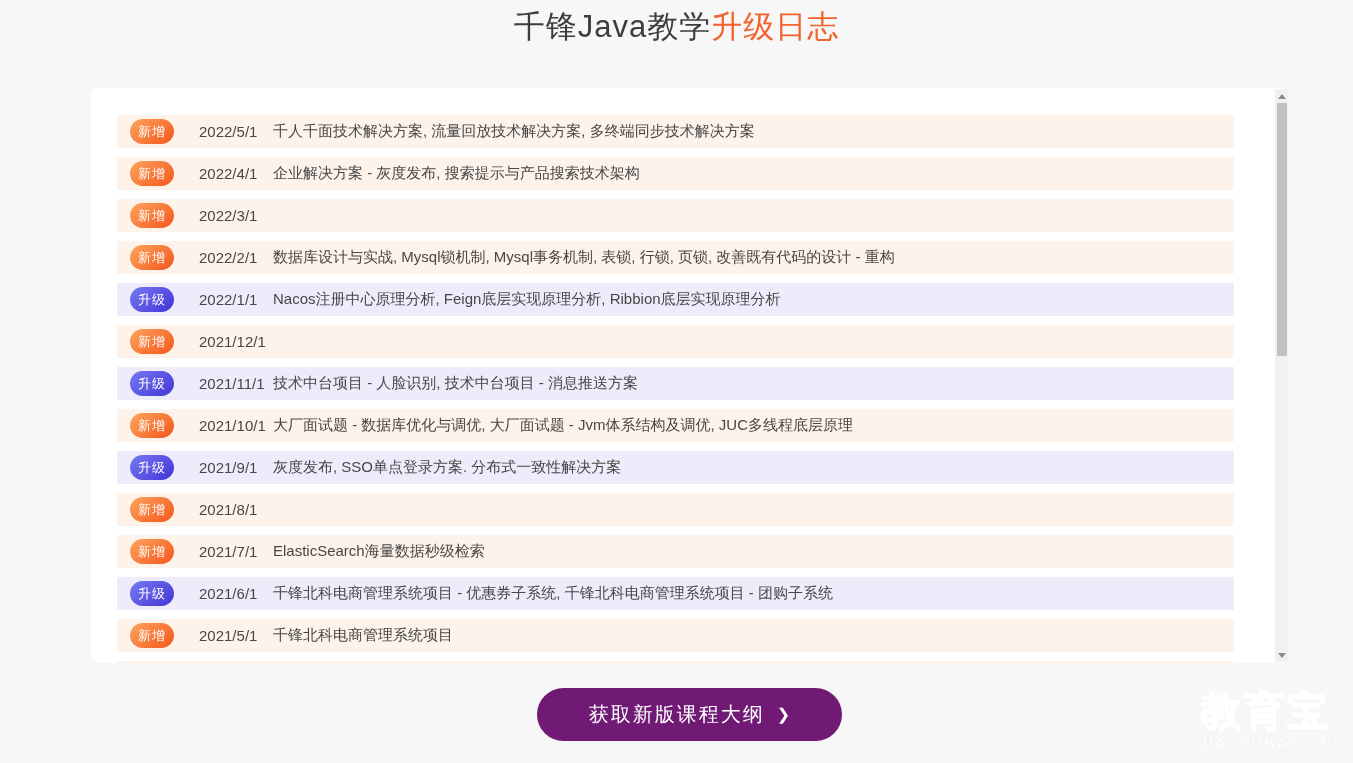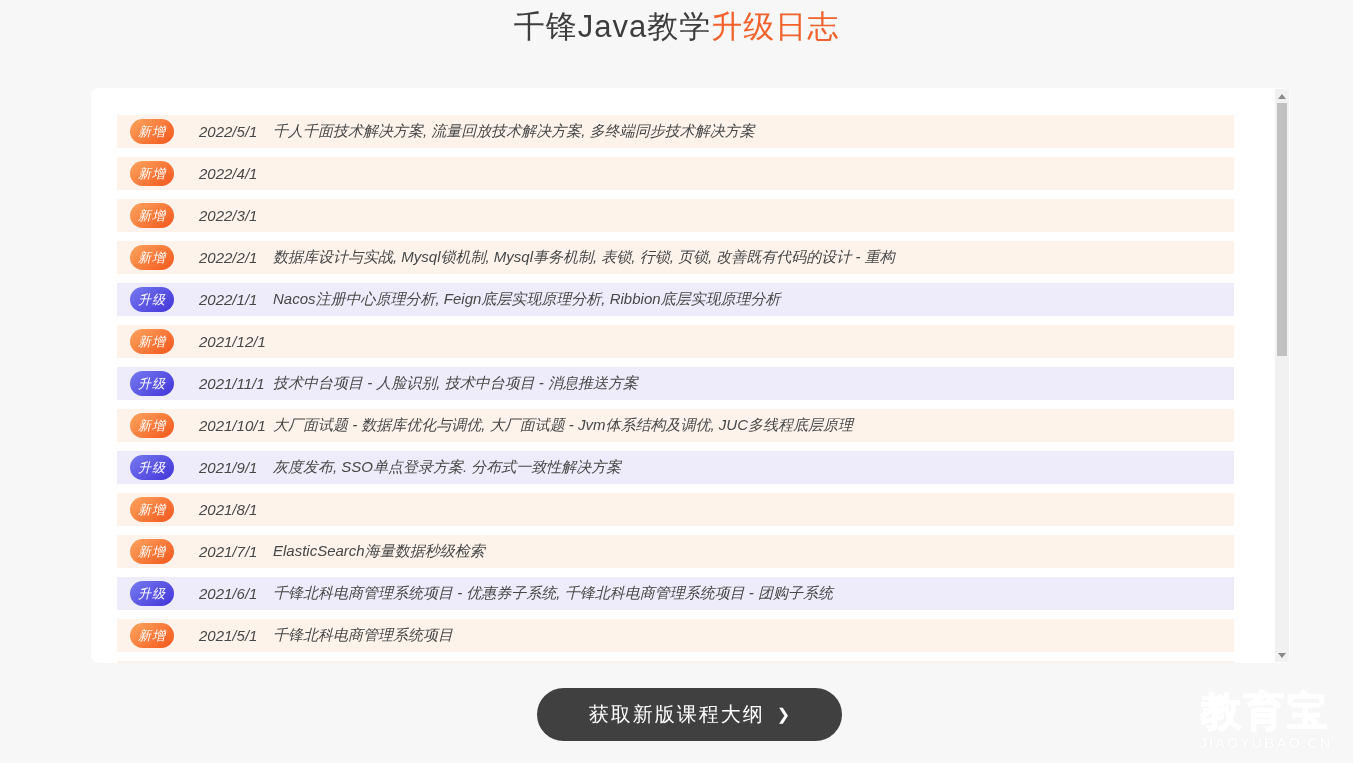--- a/index.html
+++ b/index.html
@@ -30,21 +30,20 @@
     width: 1199px; height: 575px;
     background: #ffffff;
     border-radius: 8px;
     overflow: hidden;
   }
   .list {
     position: absolute;
     left: 0; top: 0; right: 15px; bottom: 0;
     padding: 27px 41px 0 26px;
     overflow: hidden;
-    font-style: italic;
   }
   .row {
     height: 33px;
     margin-bottom: 9px;
     display: flex;
     align-items: center;
     white-space: nowrap;
     overflow: hidden;
   }
   .row.partial { height: 6px; margin-bottom: 0; }
@@ -106,21 +105,21 @@
     background: #c1c1c1;
   }
 
   
   .cta {
     position: absolute;
     left: 537px; top: 688px;
     width: 305px; height: 53px;
     border: none;
     border-radius: 27px;
-    background: #404040;
+    background: #701a75;
     color: #ffffff;
     font-family: Liberation Serif, serif;
     font-size: 20px;
     letter-spacing: 2px;
     display: flex; align-items: center; justify-content: center;
     cursor: pointer;
   }
   .cta .chev {
     margin-left: 12px;
     font-size: 16px;
@@ -159,20 +158,21 @@
 <div class="card">
   <div class="list" id="log-list">
       <div class="row" style="background: rgb(253, 243, 235);">
         <span class="badge" style="background: linear-gradient(140deg, rgb(252, 165, 94), rgb(244, 86, 28));">新增</span>
         <span class="date">2022/5/1</span>
         <span class="text">千人千面技术解决方案, 流量回放技术解决方案, 多终端同步技术解决方案</span>
       </div>
       <div class="row" style="background: rgb(253, 243, 235);">
         <span class="badge" style="background: linear-gradient(140deg, rgb(252, 165, 94), rgb(244, 86, 28));">新增</span>
         <span class="date">2022/4/1</span>
+        <span class="text">企业解决方案 - 灰度发布, 搜索提示与产品搜索技术架构</span>
       </div>
       <div class="row" style="background: rgb(253, 243, 235);">
         <span class="badge" style="background: linear-gradient(140deg, rgb(252, 165, 94), rgb(244, 86, 28));">新增</span>
         <span class="date">2022/3/1</span>
       </div>
       <div class="row" style="background: rgb(253, 243, 235);">
         <span class="badge" style="background: linear-gradient(140deg, rgb(252, 165, 94), rgb(244, 86, 28));">新增</span>
         <span class="date">2022/2/1</span>
         <span class="text">数据库设计与实战, Mysql锁机制, Mysql事务机制, 表锁, 行锁, 页锁, 改善既有代码的设计 - 重构</span>
       </div>

